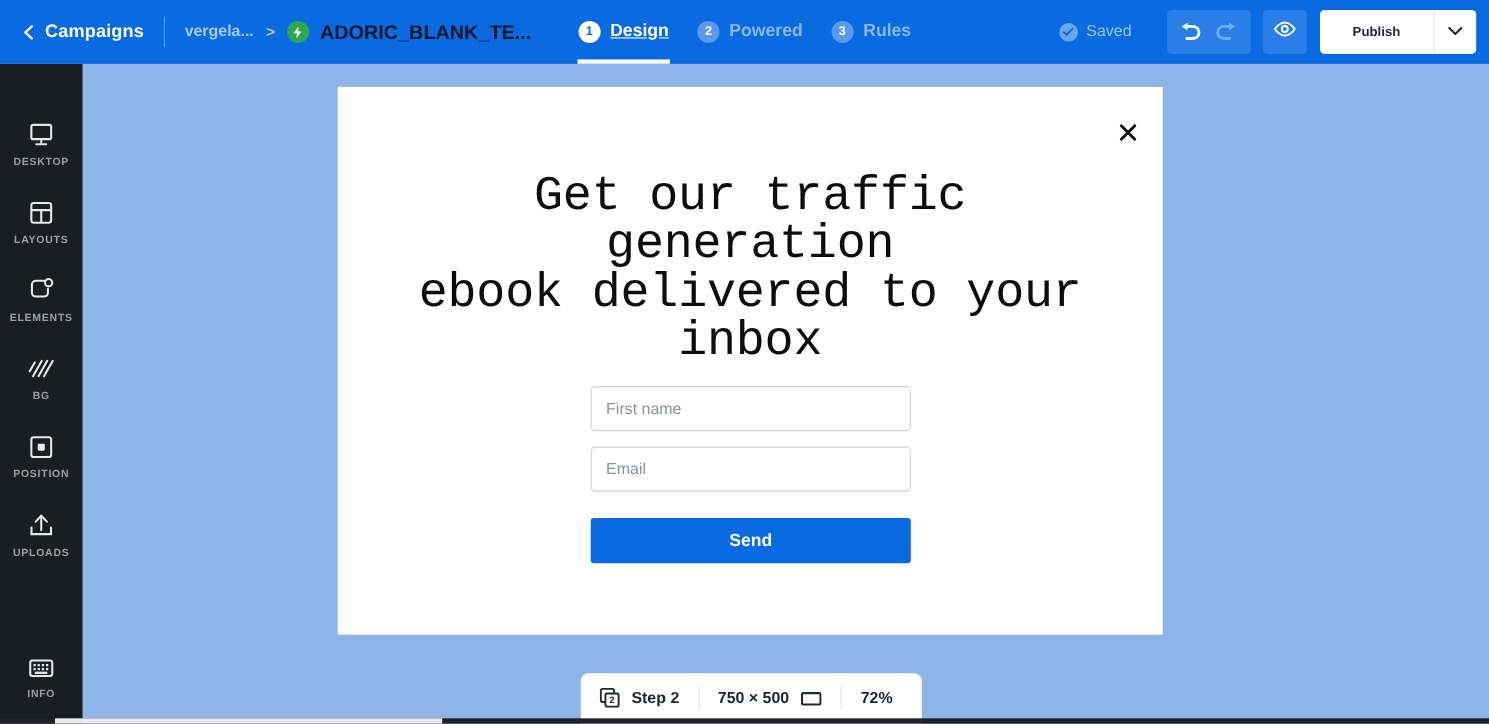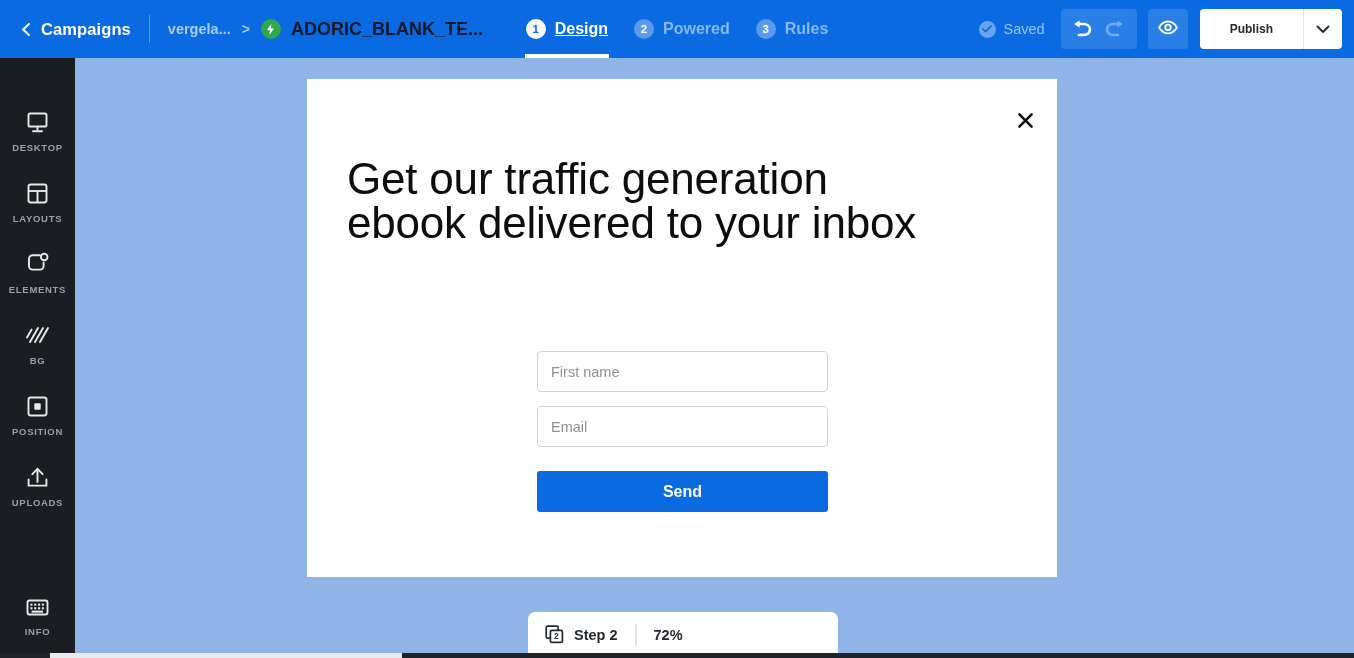--- a/index.html
+++ b/index.html
@@ -154,21 +154,21 @@
     right: 0; top: 0;
     height: 58px;
     display: flex;
     align-items: center;
     padding-right: 12px;
     gap: 0;
   }
 
   .saved {
     display: flex;
-    margin-right: 16px;
+    margin-right: 32px;
     cursor: default;
   }
   .saved-icon {
     width: 17px; height: 17px;
     border-radius: 50%;
     background: #69a5ec;
     display: flex; align-items: center; justify-content: center;
     margin-right: 8px;
   }
   .saved-text {
@@ -285,22 +285,22 @@
     width: 22px; height: 22px;
     display: flex; align-items: center; justify-content: center;
     cursor: pointer;
     color: #111111;
   }
 
   .modal-title {
     position: absolute;
     left: 0; right: 0;
     top: 78px;
-    text-align: left;
-    font-family: Liberation Sans, sans-serif;
+    text-align: center;
+    font-family: Liberation Mono, monospace;
     font-size: 44px;
     line-height: 1.0;
     font-weight: normal;
     color: #0d0d0d;
     letter-spacing: -0.2px;
     padding: 0 40px;
   }
 
   .form {
     position: absolute;
@@ -608,20 +608,28 @@
           <rect x="1.2" y="1.2" width="12" height="12" rx="1.5" stroke="#23282e" stroke-width="1.7" fill="#ffffff"></rect>
           <rect x="5.4" y="5.4" width="12" height="12" rx="1.5" stroke="#23282e" stroke-width="1.7" fill="#ffffff"></rect>
           <text x="11.4" y="14.1" font-family="Liberation Sans, sans-serif" font-size="8.4" font-weight="bold" fill="#23282e" text-anchor="middle">2</text>
         </svg>
       </span>
       <span class="bb-text">Step 2</span>
     </div>
 
     <div class="bb-div"></div>
 
+    <div class="bb-seg">
+      <span class="bb-text">750 × 500</span>
+      <span class="rect-icon">
+        <svg width="19" height="14" viewBox="0 0 19 14">
+          <rect x="1.1" y="2.1" width="16.8" height="10.4" rx="1.1" stroke="#23282e" stroke-width="1.9" fill="none"></rect>
+        </svg>
+      </span>
+    </div>
 
     <div class="bb-div"></div>
 
     <div class="bb-seg">
       <span class="bb-text">72%</span>
     </div>
   </div>
 
   <div class="hscroll">
     <div class="hscroll-thumb"></div>

